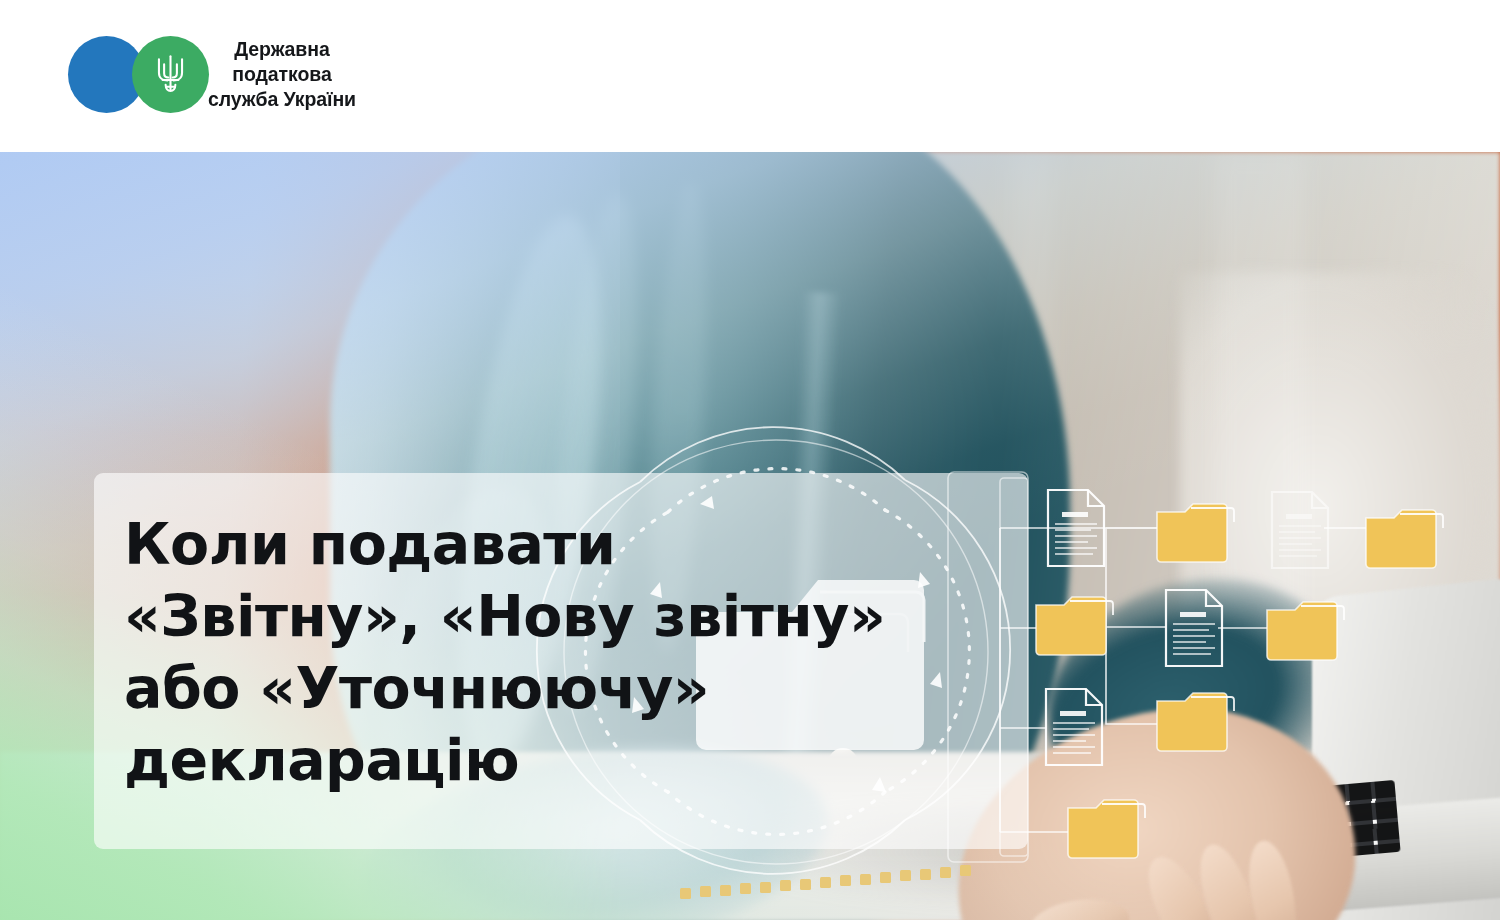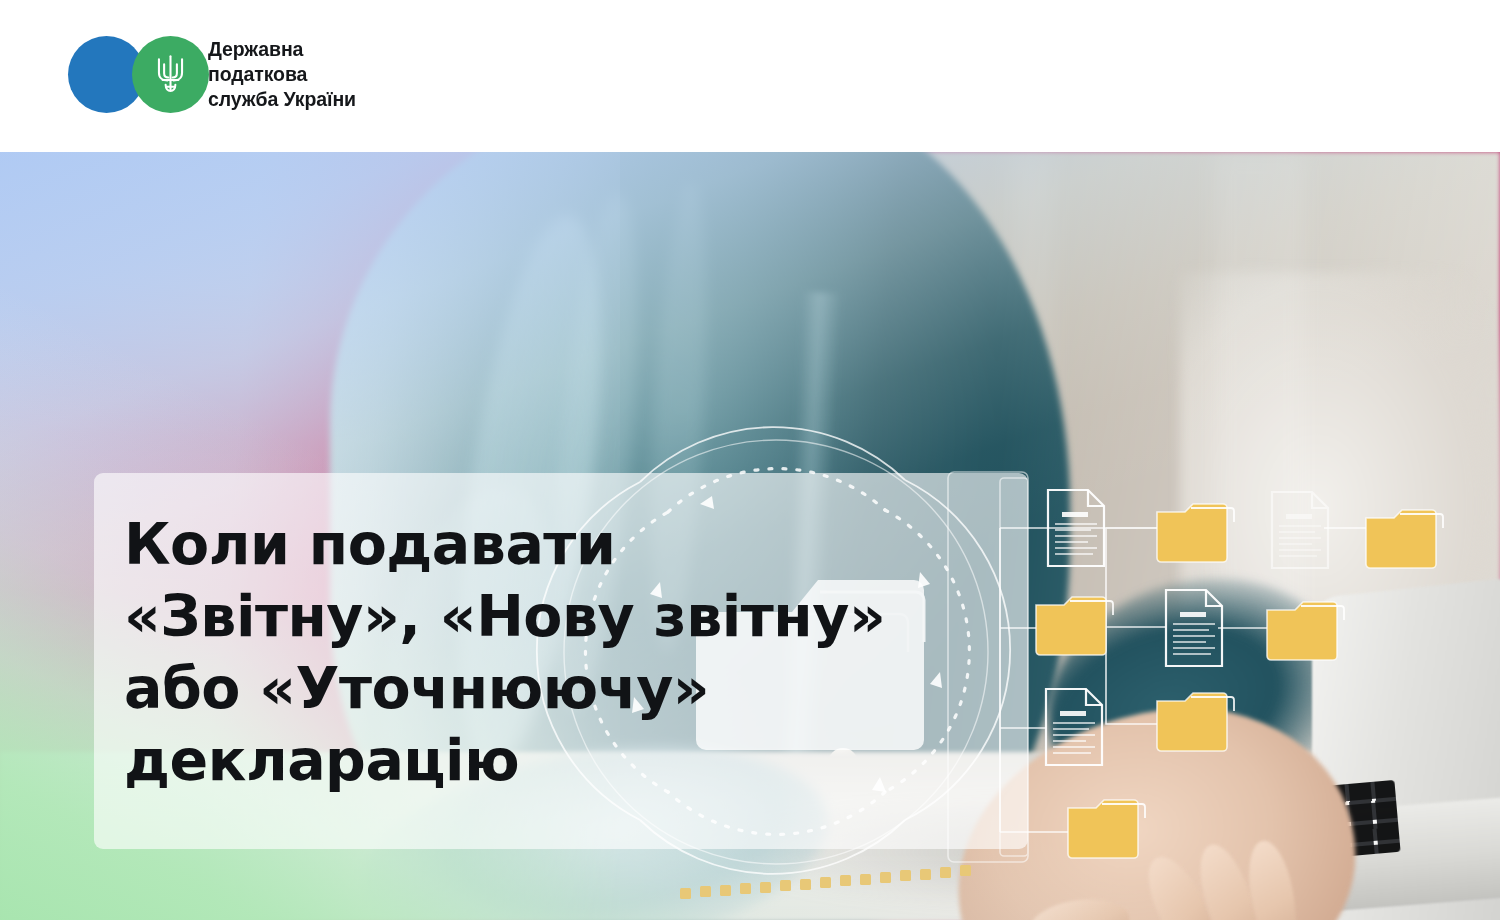--- a/index.html
+++ b/index.html
@@ -22,28 +22,28 @@
   .circle-blue, .circle-green {
     position:absolute; top:0; width:77px; height:77px; border-radius:50%;
   }
   .circle-blue  { left:0;  background:#2377bd; }
   .circle-green { left:64px; background:#3cab63; }
   .trident { position:absolute; left:84px; top:16px; width:37px; height:45px; }
   .logo-text {
     margin-left:10px;
     font-family:"Liberation Sans", sans-serif;
     font-weight:bold; font-size:19.5px; line-height:25px;
-    color:#15171a; letter-spacing:-0.1px; white-space:pre-line;
+    color:#15171a; letter-spacing:-0.1px; white-space:pre-line;text-align:center;
   }
 
   
   .hero {
     position:absolute; left:0; top:152px; width:1500px; height:768px;
     overflow:hidden;
-    background:#be185d;
+    background:#c2410c;
   }
 
   
   .photo-base { position:absolute; inset:0; }
 
   
   .ph-wall {
     position:absolute; left:600px; top:0; width:900px; height:768px;
     background:
       linear-gradient(100deg,

